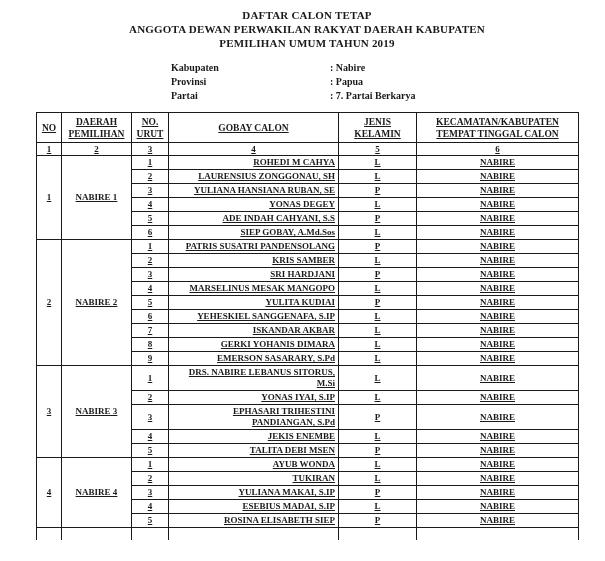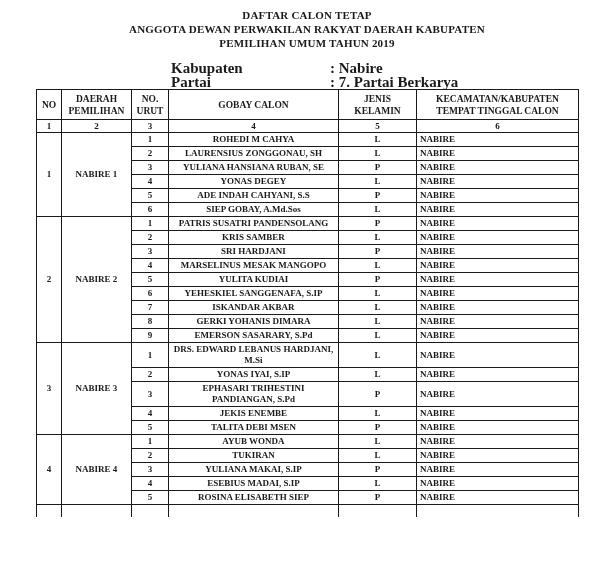--- a/index.html
+++ b/index.html
@@ -6,27 +6,29 @@
   html, body {
     width: 605px; height: 561px;
     background: #ffffff;
     font-family: "Liberation Serif", serif;
     font-weight: bold;
     color: #1a1a1a;
     overflow: hidden;
   }
   .page { padding: 8px 0 0 36px; width: 568px; height: 561px; }
   .doc-title { width: 542px; text-align: center; font-size: 11px; line-height: 14px; letter-spacing: 0.2px; }
-  .meta-block { margin: 11px 0 0 135px; font-size: 15px; }
+  .meta-block { margin: 11px 0 0 135px; font-size: 10px; }
   .meta-row { display: flex; line-height: 14px; }
   .meta-label { width: 159px; }
   table.candidates {
     border-collapse: collapse;
     table-layout: fixed;
     width: 542px;
+    margin-top: 9px;
+    text-decoration: underline;
   }
   table.candidates th, table.candidates td {
     border: 1px solid #1a1a1a;
     overflow: hidden;
   }
   th.col-header {
     font-size: 9.5px;
     line-height: 12px;
     text-align: center;
     vertical-align: middle;
@@ -46,40 +48,44 @@
   tr.data-row { height: 14px; }
   tr.data-row td {
     font-size: 9px;
     line-height: 11px;
     padding: 1px 3px;
     vertical-align: middle;
   }
   td.cell-no { text-align: center; vertical-align: top; }
   td.cell-daerah { text-align: center; vertical-align: top; }
   td.cell-urut { text-align: center; }
-  td.cell-nama { text-align: center; }
+  td.cell-nama { text-align: right; }
   td.cell-jk { text-align: center; }
-  td.cell-tempat { }
+  td.cell-tempat { text-align: center; }
   tr.cropped-row td { height: 12px; border-bottom: none; }
 </style>
 </head>
 <body>
 
 <div class="page">
 
   <div class="doc-title">
     <div>DAFTAR CALON TETAP</div>
     <div>ANGGOTA DEWAN PERWAKILAN RAKYAT DAERAH KABUPATEN</div>
     <div>PEMILIHAN UMUM TAHUN 2019</div>
   </div>
 
   <div class="meta-block">
     <div class="meta-row">
       <span class="meta-label">Kabupaten</span>
       <span class="meta-value">: Nabire</span>
+    </div>
+    <div class="meta-row">
+      <span class="meta-label">Provinsi</span>
+      <span class="meta-value">: Papua</span>
     </div>
     <div class="meta-row">
       <span class="meta-label">Partai</span>
       <span class="meta-value">: 7. Partai Berkarya</span>
     </div>
   </div>
 
   <table class="candidates">
     <colgroup>
       <col style="width:25px">
@@ -203,21 +209,21 @@
         <tr class="data-row">
           <td class="cell-urut">9</td>
           <td class="cell-nama">EMERSON SASARARY, S.Pd</td>
           <td class="cell-jk">L</td>
           <td class="cell-tempat">NABIRE</td>
         </tr>
         <tr class="data-row">
           <td class="cell-no" rowspan="5">3</td>
           <td class="cell-daerah" rowspan="5">NABIRE 3</td>
           <td class="cell-urut">1</td>
-          <td class="cell-nama">DRS. EDWARD LEBANUS HARDJANI, M.Si</td>
+          <td class="cell-nama">DRS. NABIRE LEBANUS SITORUS, M.Si</td>
           <td class="cell-jk">L</td>
           <td class="cell-tempat">NABIRE</td>
         </tr>
         <tr class="data-row">
           <td class="cell-urut">2</td>
           <td class="cell-nama">YONAS IYAI, S.IP</td>
           <td class="cell-jk">L</td>
           <td class="cell-tempat">NABIRE</td>
         </tr>
         <tr class="data-row">

